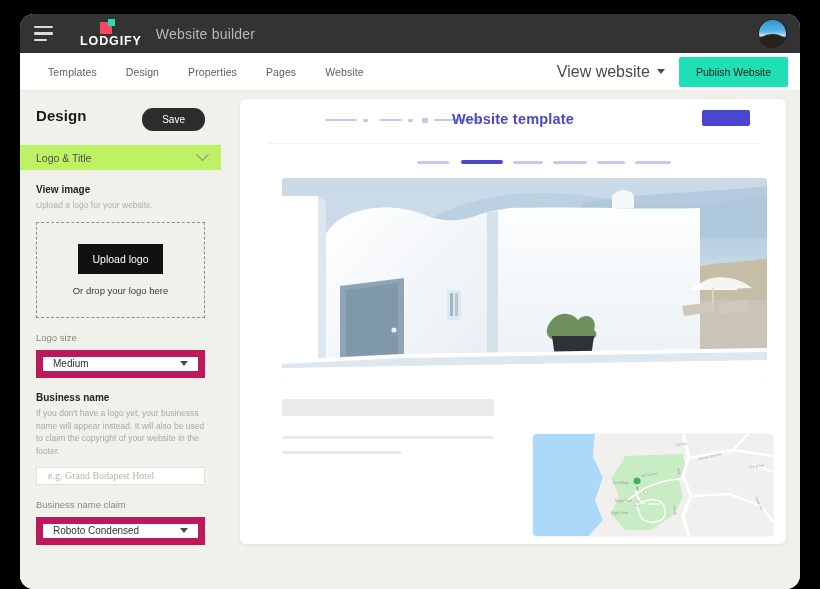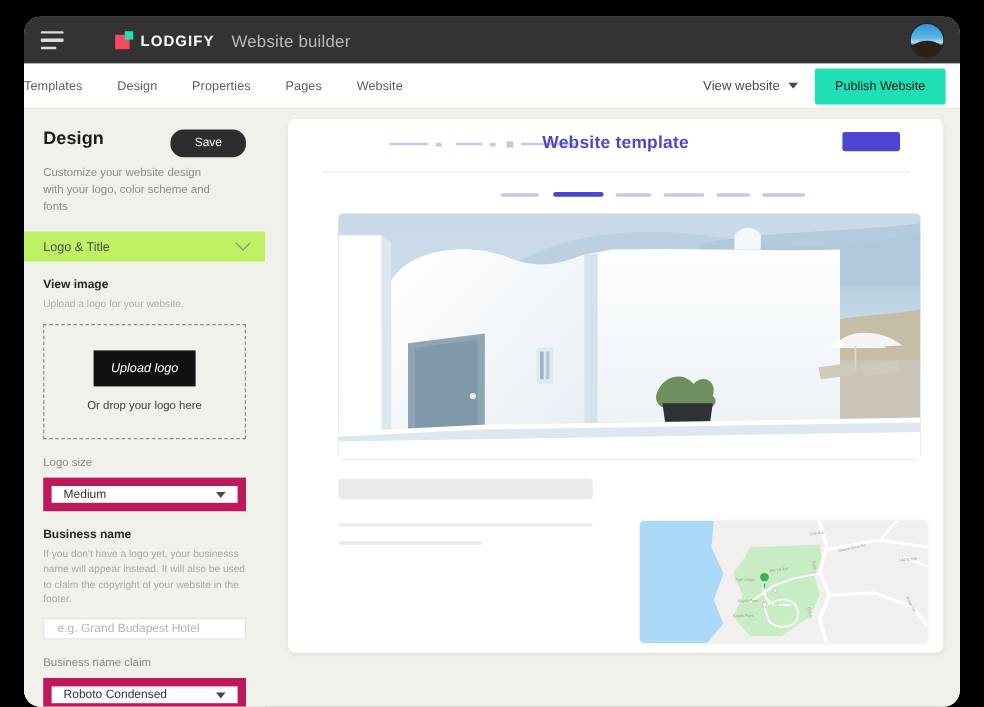--- a/index.html
+++ b/index.html
@@ -34,21 +34,21 @@
     display: flex; flex-direction: column; justify-content: center;
     align-items: flex-start; gap: 4px;
     padding-left: 6px;
     cursor: pointer;
   }
   .hamburger span { display:block; height: 2.5px; background: #dcdcdc; border-radius: 1px; }
   .hamburger span:nth-child(1){ width: 19px; }
   .hamburger span:nth-child(2){ width: 19px; }
   .hamburger span:nth-child(3){ width: 13px; }
 
-  .brand { display:flex; align-items:center; margin-left: 38px; }
+  .brand { display:flex; align-items:center; margin-left: 22px; flex-direction: column; }
   .brand-mark { position: relative; width: 15px; height: 15px; margin-right: 6px; }
   .brand-mark .sq-red {
     position:absolute; left:0; top:3px; width: 12px; height: 12px;
     background: #f8485e;
   }
   .brand-mark .sq-teal {
     position:absolute; left:8px; top:0px; width: 7px; height: 7px;
     background: #22e0b1;
   }
   .brand-name {
@@ -70,29 +70,29 @@
     background: #2a2118; border-radius: 50% 50% 0 0 / 70% 70% 0 0;
   }
 
   
   .navbar {
     position: relative;
     height: 38px;
     background: #ffffff;
     border-bottom: 1px solid #e9e9e4;
     display:flex; align-items:center;
-    padding-left: 0;
+    padding-left: 28px;
   }
   .nav-item {
     font-size: 10.5px; color:#5e5e5e; margin-right: 29px;
     cursor: pointer; letter-spacing: .1px;
   }
   .nav-right { position:absolute; right: 12px; top: 0; height:100%; display:flex; align-items:center; }
   .view-website {
-    font-size: 11px; color:#4a4a4a; display:flex; align-items:center; gap:7px;
+    font-size: 16px; color:#4a4a4a; display:flex; align-items:center; gap:7px;
     margin-right: 14px; cursor: pointer;
   }
   .caret-down {
     width: 0; height: 0; border-left: 4px solid transparent;
     border-right: 4px solid transparent; border-top: 5px solid #4a4a4a;
   }
   .publish-btn {
     background: #1fe0b4; color:#1a1a1a; font-size: 10.5px;
     padding: 9px 17px; border:none; border-radius: 2px; cursor: pointer;
     font-family: inherit;
@@ -132,38 +132,38 @@
   .field-hint { font-size: 8.5px; color:#b0b0aa; margin-top: 4px; line-height:1.5; }
   .field-hint.dark { color:#a9a9a3; }
 
   .dropzone {
     margin-top: 10px; height: 96px; border: 1.4px dashed #8e8e88;
     display:flex; flex-direction:column; align-items:center; justify-content:center;
     gap: 11px; cursor:pointer;
   }
   .upload-btn {
     background:#111111; color:#ffffff; font-size:10.5px;
-    padding: 9px 14px; border:none; cursor:pointer; font-family:inherit;font-style:italic;
+    padding: 9px 14px; border:none; cursor:pointer; font-family:inherit;
   }
   .drop-text { font-size: 9.5px; color:#3a3a3a; }
 
   .select {
     margin-top: 7px; height: 28px; background:#ffffff; border:7px solid #be185d;
     display:flex; align-items:center; justify-content:space-between;
     padding: 0 10px; cursor:pointer;
   }
   .select-value { font-size: 10px; color:#333333; }
   .sel-caret {
     width:0;height:0;border-left:4px solid transparent;border-right:4px solid transparent;
     border-top:5px solid #4a4a4a;
   }
   .text-input {
     margin-top: 9px; height: 18px; background:#ffffff; border:1px solid #e2e2dc;
     display:flex; align-items:center; padding: 0 11px; width:100%;
-    font-size: 10px; color:#b6b6b0; font-family: Liberation Sans, sans-serif;
+    font-size: 10px; color:#b6b6b0; font-family: Liberation Serif, serif;
   }
   .text-input::placeholder { color:#b6b6b0; }
 
   
   .preview-wrap { flex: 1; padding: 8px 14px 0 19px; }
   .preview-card {
     position: relative; width: 100%; height: 445px; background:#ffffff;
     border-radius: 6px; overflow:hidden;
     box-shadow: 0 1px 4px rgba(0,0,0,.07);
   }
@@ -247,21 +247,20 @@
 
   <div class="body-area">
 
     <div class="sidebar">
 
       <div class="sb-head">
         <div class="sb-title">Design</div>
         <button class="save-btn">Save</button>
       </div>
 
-      <div class="sb-desc">Customize your website design with your logo, color scheme and fonts</div>
 
       <div class="section-head">
         <span class="section-head-label">Logo &amp; Title</span>
         <span class="chev"></span>
       </div>
 
       <div class="sb-body">
 
         <div class="field-label-b">View image</div>
         <div class="field-hint">Upload a logo for your website.</div>

